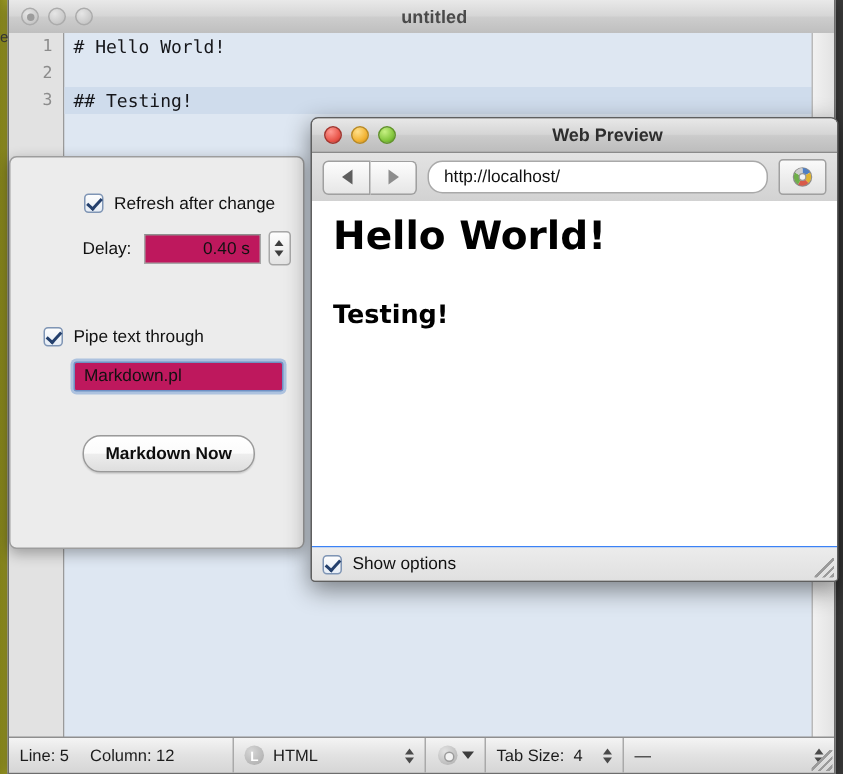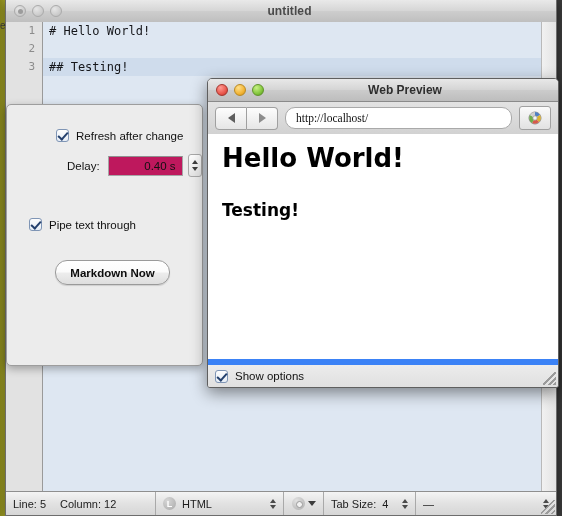--- a/index.html
+++ b/index.html
@@ -248,30 +248,30 @@
   .tri {
     width:0;height:0;border-top:5px solid transparent;border-bottom:5px solid transparent;
   }
   .tri.back { border-right:7px solid #5e5e5e; }
   .tri.fwd  { border-left:7px solid #8d8d8d; }
   .urlbar {
     flex: 1; height: 20px; margin: 16px 7px;
     border: 1px solid #a9a9a9; border-radius: 10px;
     background: #fff;
     display:flex; align-items:center; padding: 0 10px;
-    font-size: 11.5px; color: #111; font-family: Liberation Serif, serif;
+    font-size: 11.5px; color: #111;
   }
   .reloadbtn {
     width: 30px; height: 22px; border: 1px solid #a0a0a0; border-radius: 3px;
     background: linear-gradient(to bottom,#fafafa,#e2e2e2);
     display:flex;align-items:center;justify-content:center;
   }
   .pv-content {
     position:absolute; left:0; right:0; top:55px; bottom:22px;
-    background:#fff; border-bottom:6px solid #3b82f6;
+    background:#fff; border-bottom:1px solid #3b82f6;
     padding: 8px 14px 12px 14px; box-sizing: border-box;
     overflow:hidden;
   }
   .pv-h1 { font-size: 26px; font-weight: bold; color:#000; margin: 2px 0 0; line-height:1.15;
            font-family:"DejaVu Sans", sans-serif;}
   .pv-h2 { font-size: 17px; font-weight: bold; color:#000; margin: 27px 0 0; line-height:1.15;
            font-family:"DejaVu Sans", sans-serif;}
   .pv-footer {
     position:absolute; left:0; right:0; bottom:0; height:22px;
     background: linear-gradient(to bottom,#ececec,#e0e0e0);
@@ -360,33 +360,36 @@
   </div>
 
   <div class="options-panel">
 
     <div class="opt-row" style="margin:24px 0 0 22px;padding-left:27px;">
       <span class="cb checked"></span>
       <span class="opt-label">Refresh after change</span>
     </div>
 
     <div class="opt-row" style="margin:12px 0 0 44px;">
-      <span class="opt-label" style="margin-left:16px;margin-right:8px;">Delay:</span>
+      <span class="opt-label" style="margin-left:4px;margin-right:8px;">Delay:</span>
       <span class="field delay">0.40 s</span>
       <span class="vstepper">
           <i class="up"></i>
           <i class="dn"></i>
         </span>
     </div>
 
     <div class="opt-row" style="margin:41px 0 0 22px;">
       <span class="cb checked"></span>
       <span class="opt-label">Pipe text through</span>
     </div>
 
+    <div class="opt-row" style="margin:10px 0 0 42px;">
+      <span class="field focused" placeholder="Markdown.pl">Markdown.pl</span>
+    </div>
 
     <div class="opt-row" style="margin:29px 0 0 48px;">
       <div class="pill-btn">Markdown Now</div>
     </div>
   </div>
 
   <div class="win-preview">
 
     <div class="pv-title">
       <div class="traffic">

